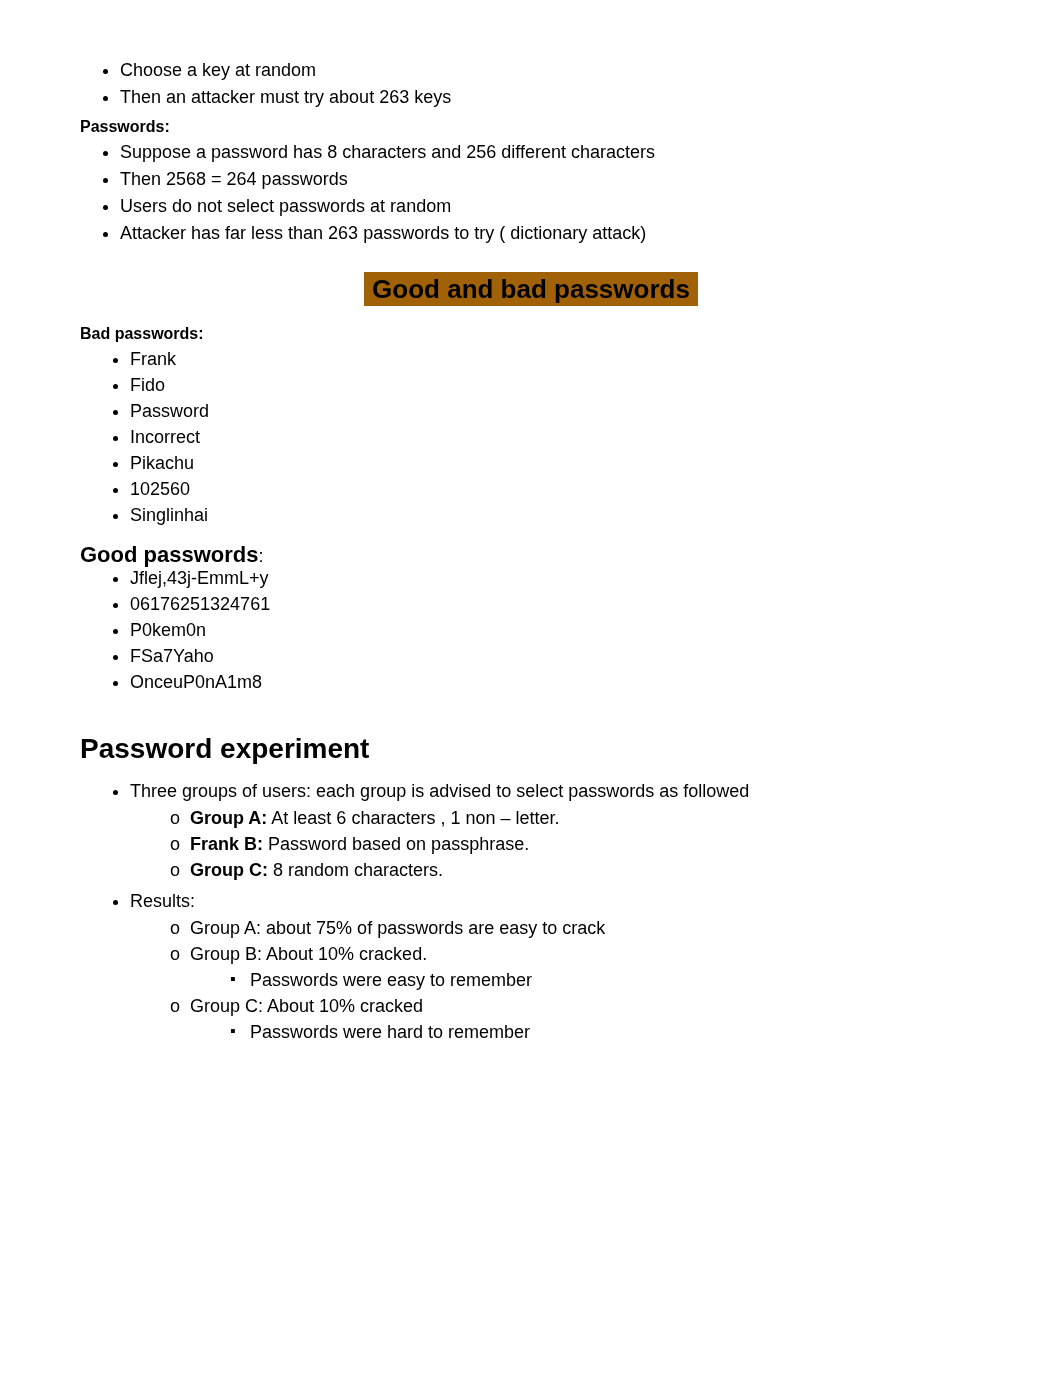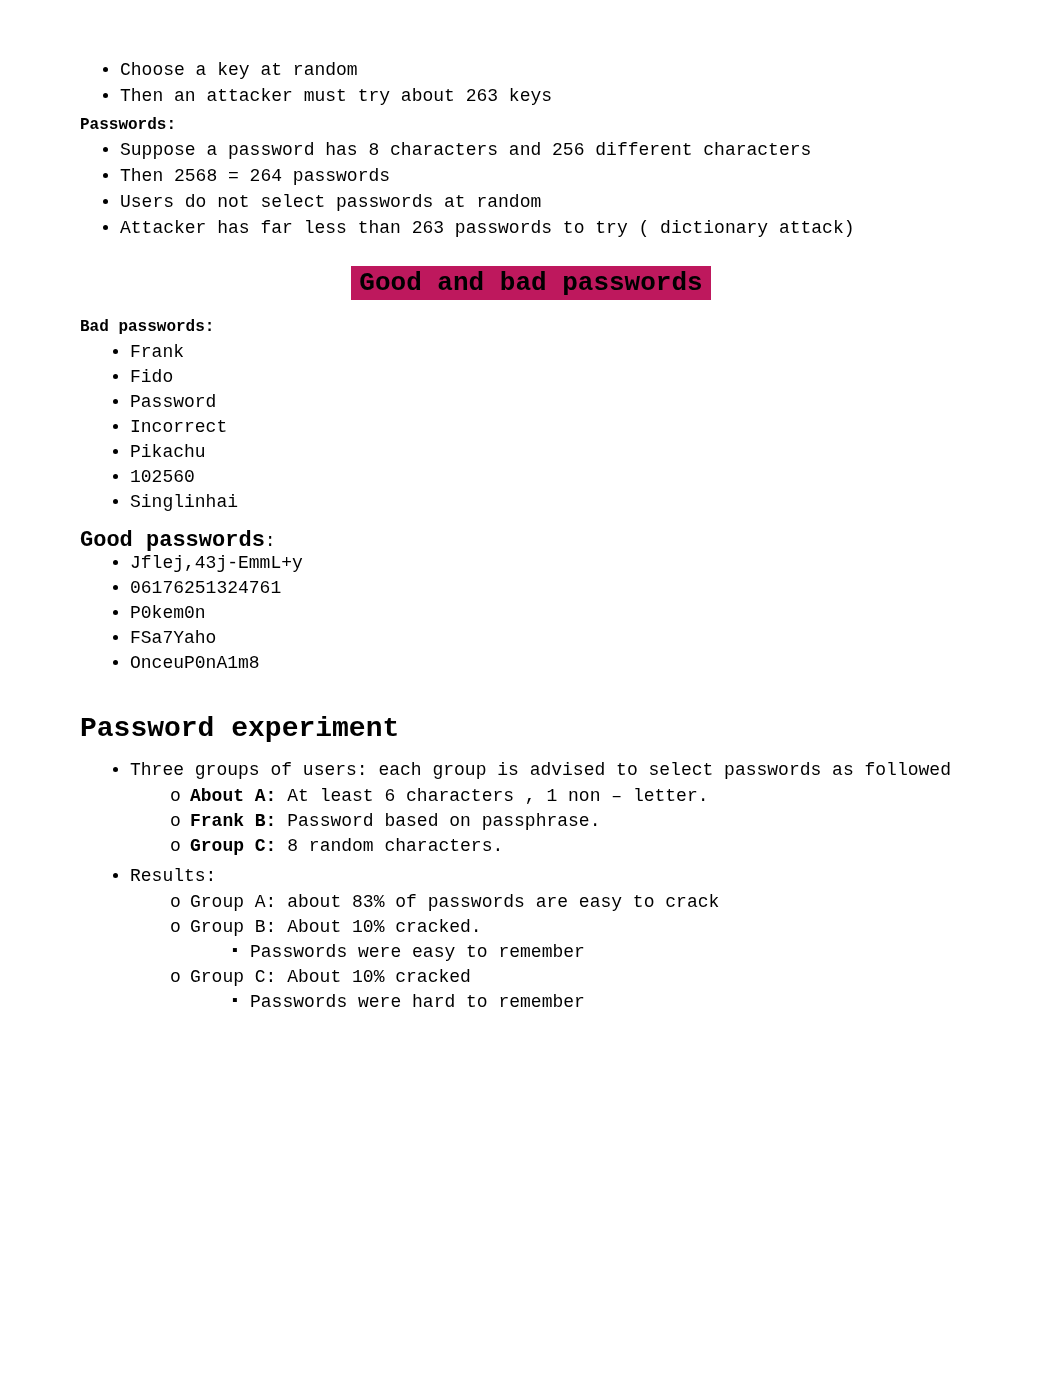--- a/index.html
+++ b/index.html
@@ -1,19 +1,18 @@
 <!DOCTYPE html>
 <html><head>
   <meta charset="utf-8">
   <style>
     * {
       margin: 0;
       padding: 0;
       box-sizing: border-box;
-      font-family: Liberation Mono, monospace;
     }
 
     body {
       background: #ffffff;
       font-family: Arial, sans-serif;
       font-size: 18px;
       color: #000000;
       width: 1062px;
       min-height: 1376px;
       padding: 60px 80px 80px 80px;
@@ -43,21 +42,21 @@
     .passwords-section .intro-list li {
       margin-bottom: 6px;
     }
 
     .center-heading {
       text-align: center;
       margin: 30px 0 20px 0;
     }
 
     .highlight-yellow {
-      background-color: #be185d;
+      background-color: #a16207;
       font-weight: bold;
       font-size: 26px;
       color: #000000;
       padding: 2px 8px;
     }
 
     .sub-section {
       margin-bottom: 16px;
     }
 
@@ -183,36 +182,36 @@
 </div>
 
 <div>
   <div class="password-experiment-heading">Password experiment</div>
 
   <ul class="outer-bullet">
     <li>
       <span>Three groups of users: each group is advised to select passwords as followed</span>
       <ul class="sub-bullet-o">
         <li>
-          <strong>About A:</strong><span> At least 6 characters , 1 non – letter.</span>
+          <strong>Group A:</strong><span> At least 6 characters , 1 non – letter.</span>
         </li>
         <li>
           <strong>Frank B:</strong><span> Password based on passphrase.</span>
         </li>
         <li>
           <strong>Group C:</strong><span> 8 random characters.</span>
         </li>
       </ul>
     </li>
 
     <li>
       <span>Results:</span>
       <ul class="sub-bullet-o">
         <li>
-          <span>Group A: about 83% of passwords are easy to crack</span>
+          <span>Group A: about 75% of passwords are easy to crack</span>
         </li>
         <li>
           <span>Group B: About 10% cracked.</span>
           <ul class="sub-bullet-square">
             <li>Passwords were easy to remember</li>
           </ul>
         </li>
         <li>
           <span>Group C: About 10% cracked</span>
           <ul class="sub-bullet-square">

